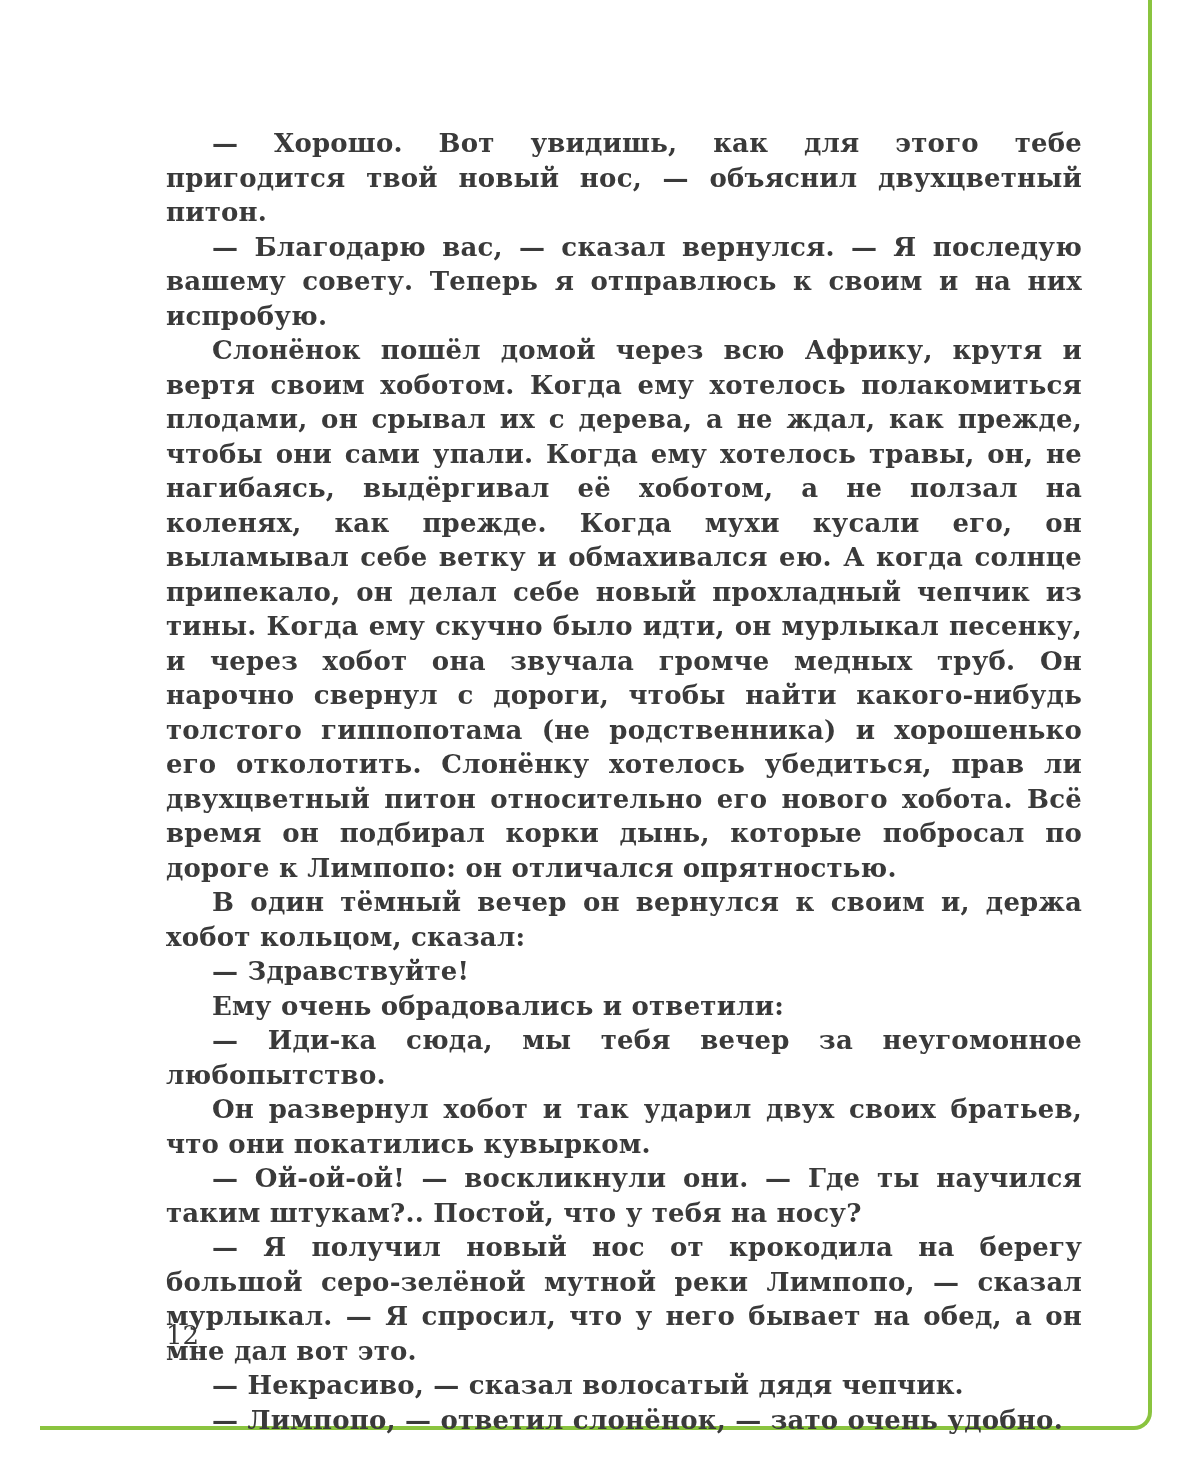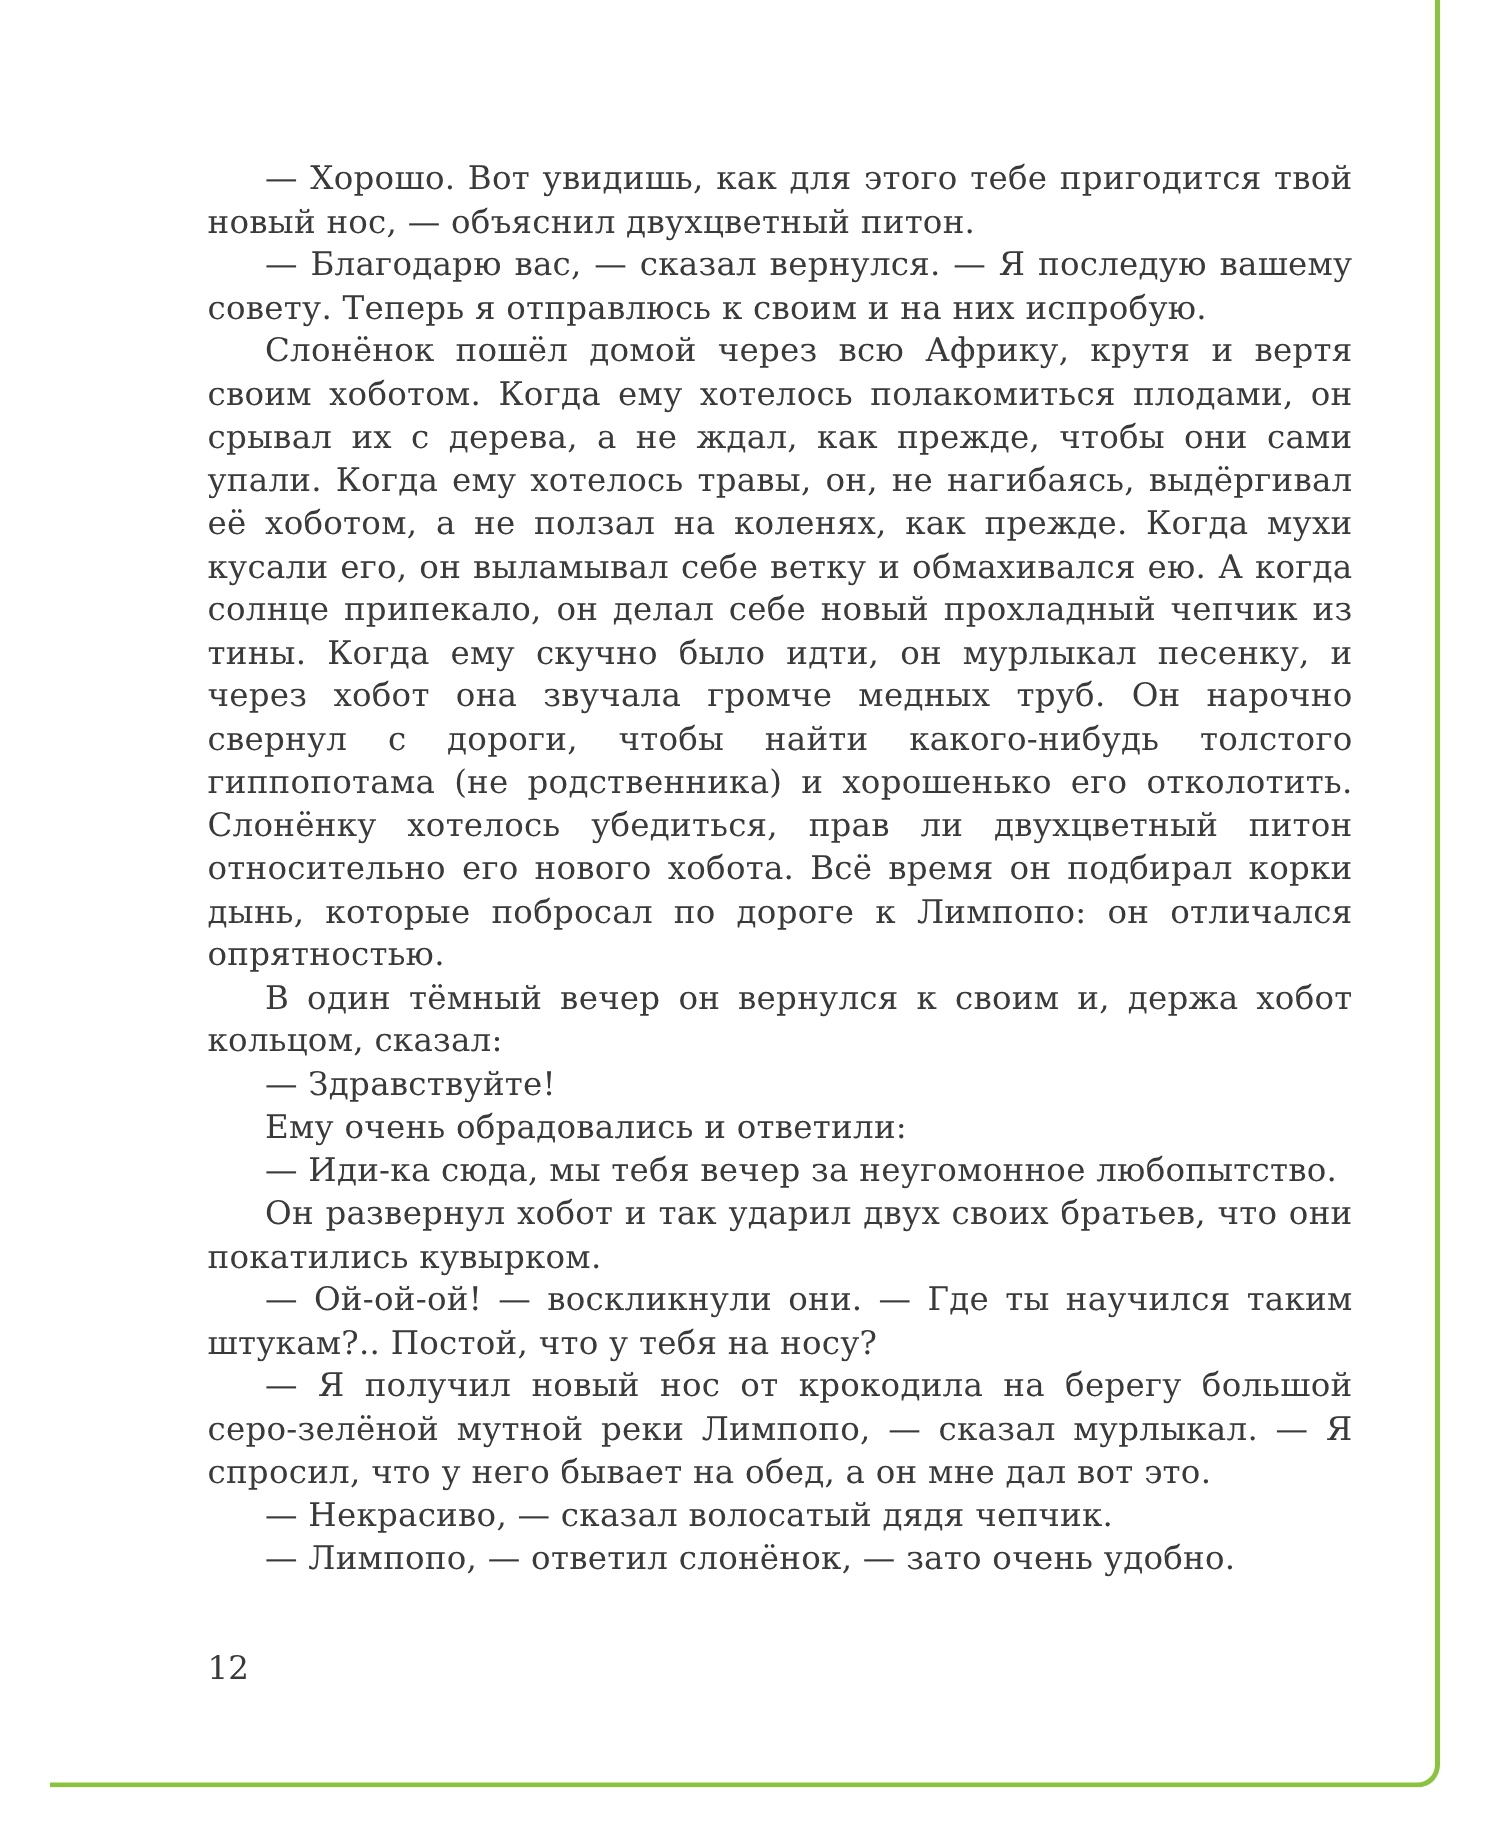--- a/index.html
+++ b/index.html
@@ -46,20 +46,21 @@
     font-size: 26px;
     line-height: 34.5px;
     text-align: justify;
     letter-spacing: 0.2px;
     hyphens: auto;
     -webkit-hyphens: auto;
   }
 
   .text-block p {
     text-indent: 46px;
+    font-weight: bold;
   }
 
   .page-number {
     position: absolute;
     left: 166px;
     top: 1318px;
     color: #3a3a3a;
     font-size: 26px;
     line-height: 34px;
     text-align: right;

